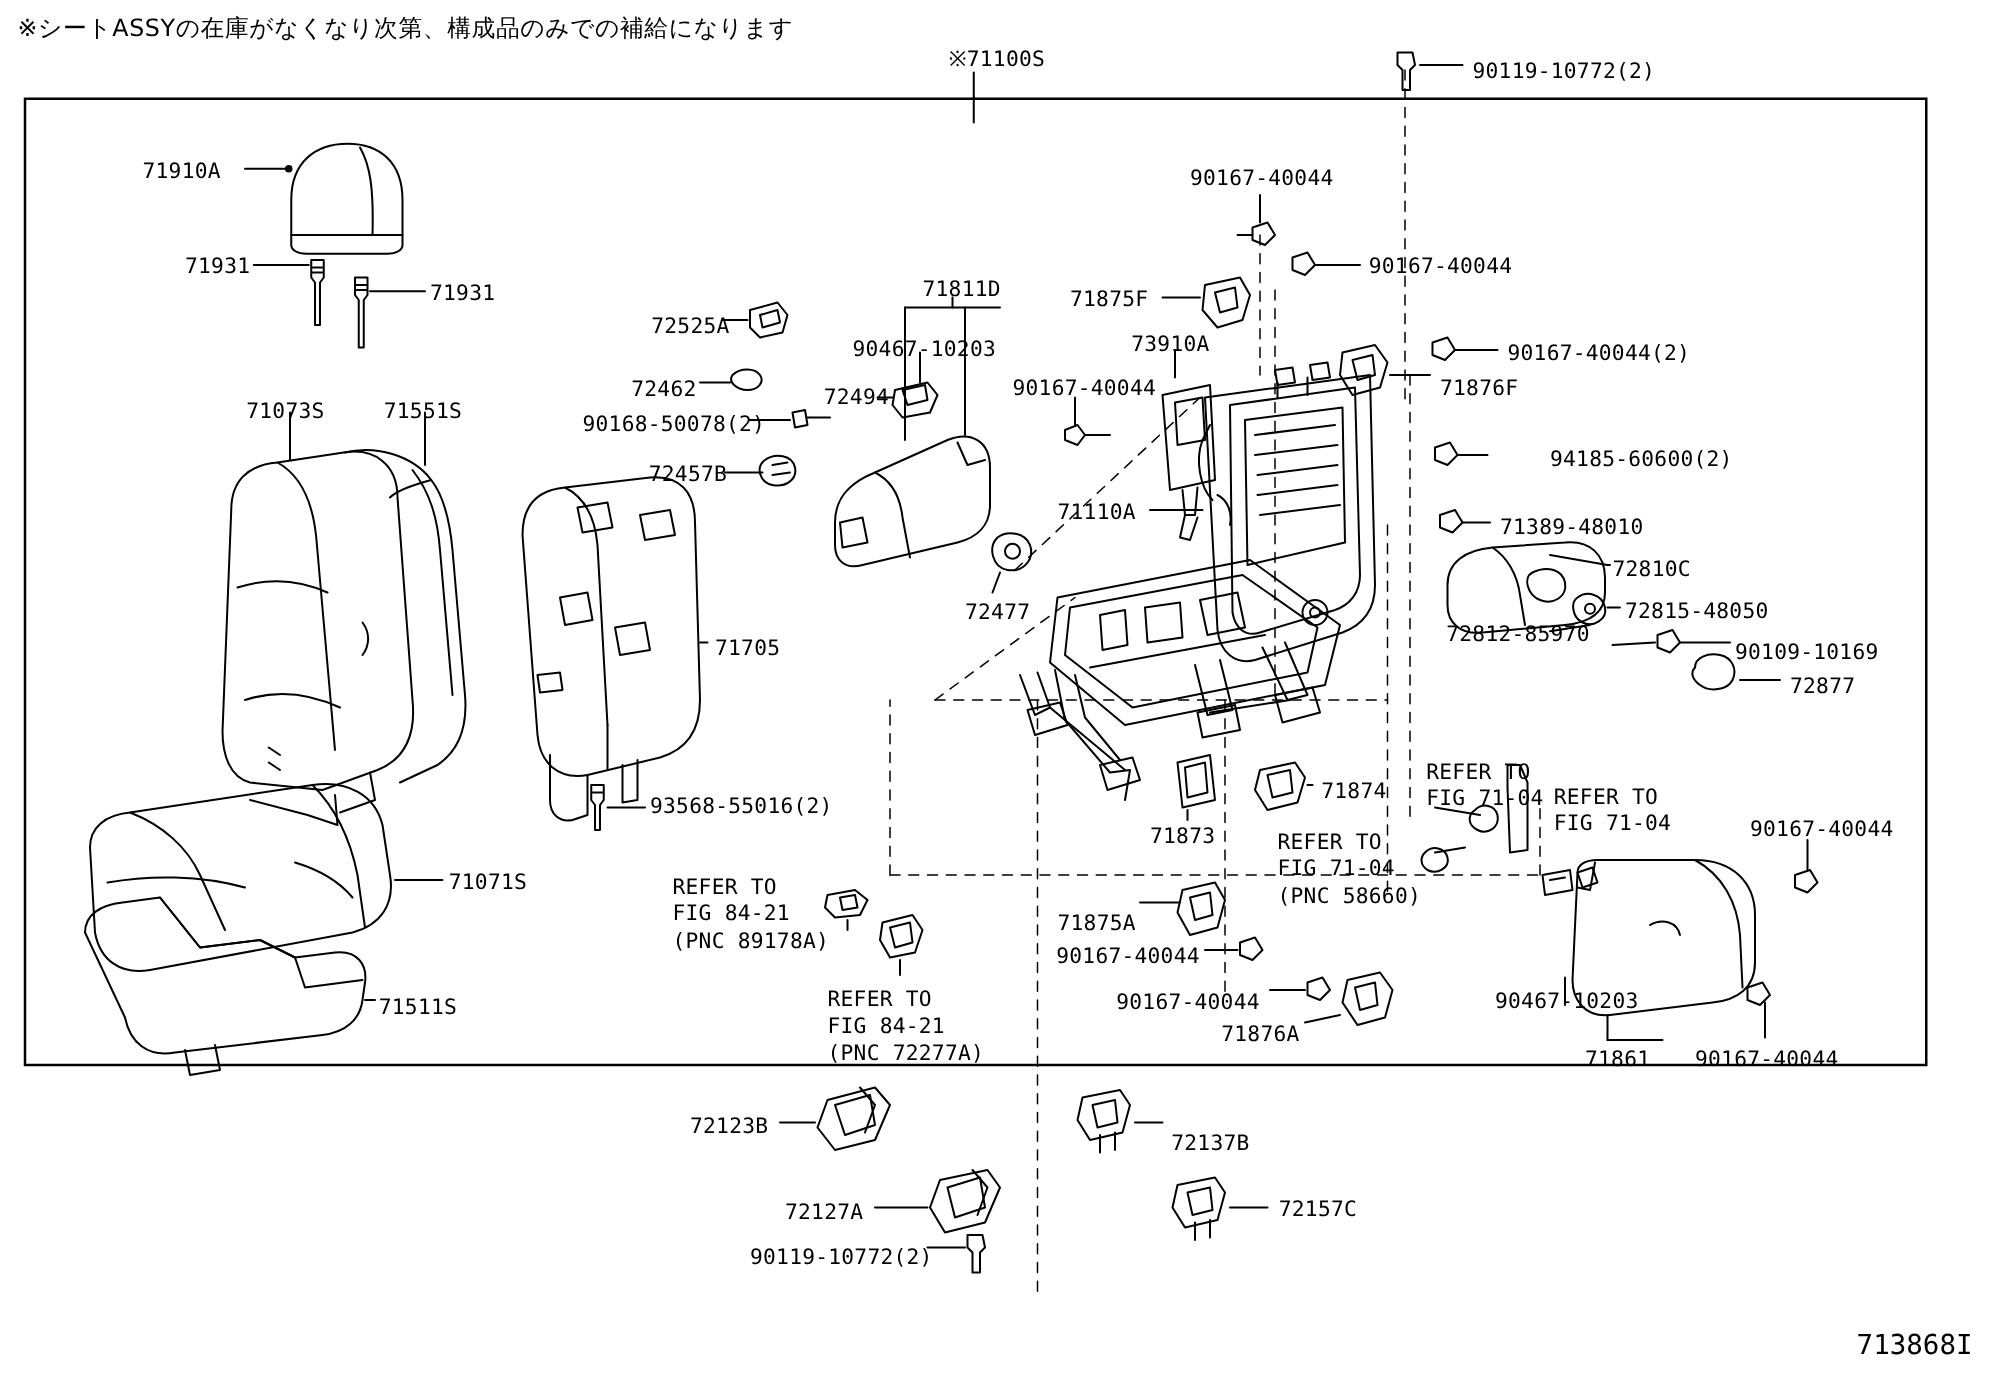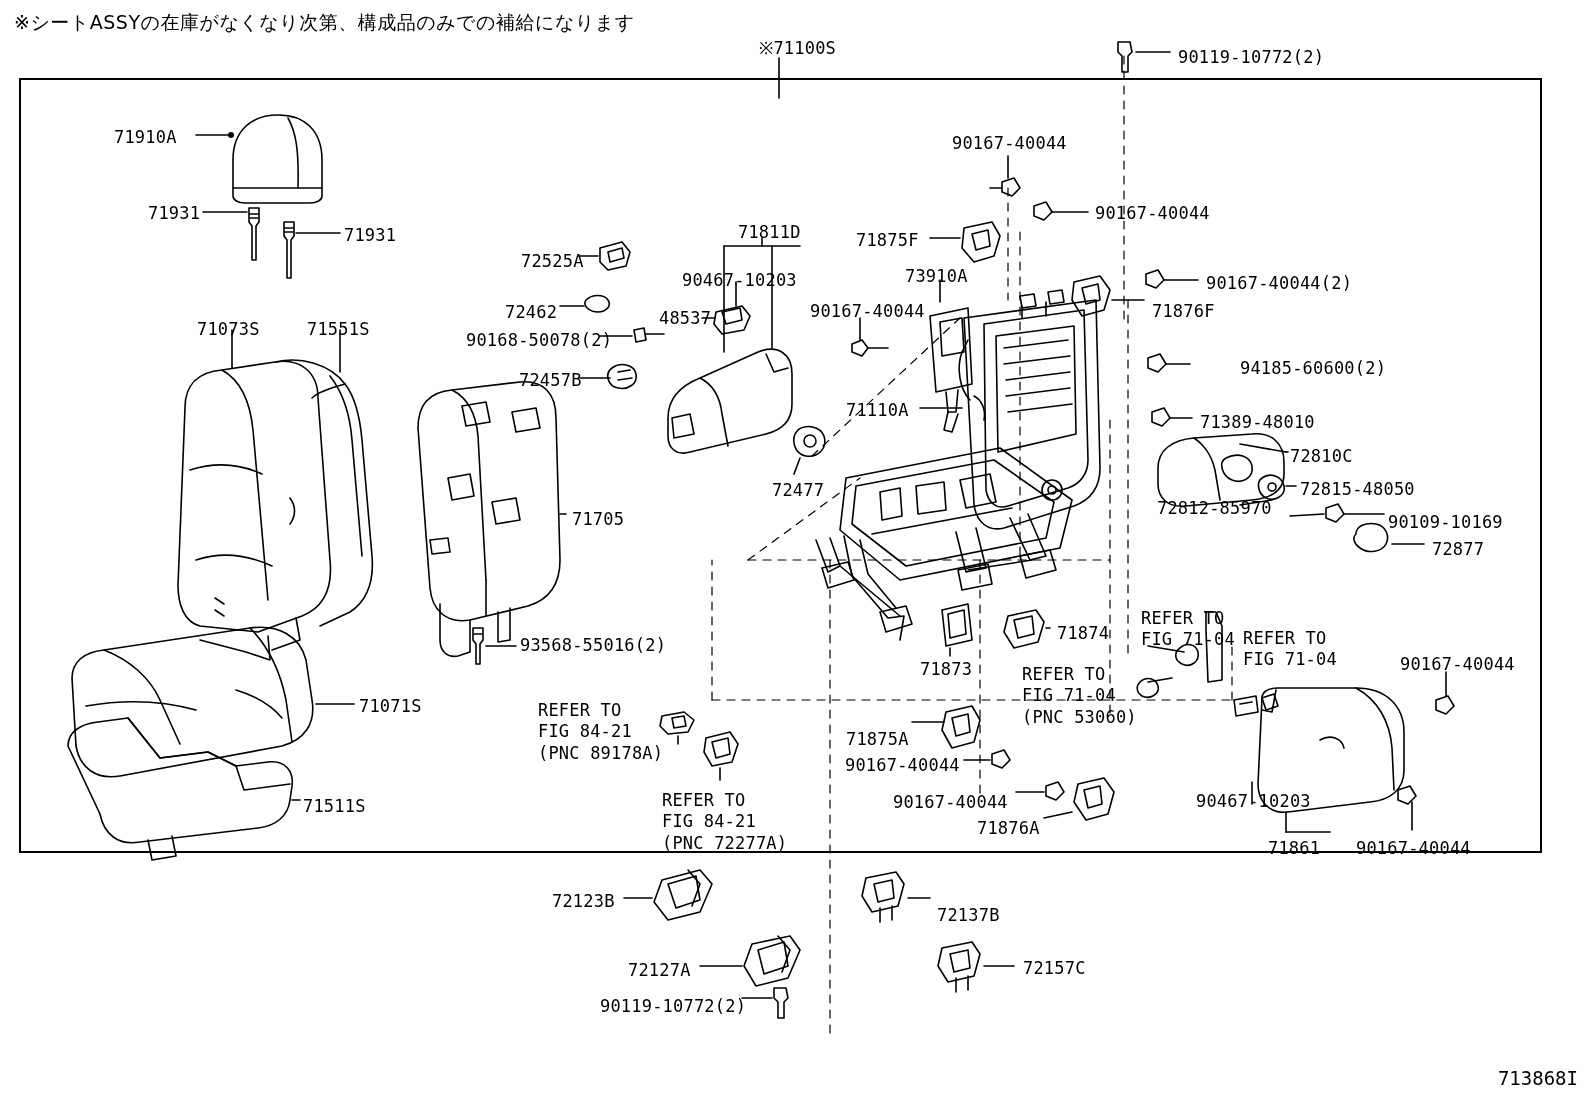--- a/index.html
+++ b/index.html
@@ -53,21 +53,21 @@
     top: 0;
     width: 1592px;
     height: 1099px;
     pointer-events: none;
   }
   .corner {
     position: absolute;
     right: 14px;
     bottom: 10px;
     font-family: "DejaVu Sans Mono", monospace;
-    font-size: 19px;
+    font-size: 22px;
   }
 </style>
 </head>
 <body>
 
 <div id="page">
 
   <div class="note jp" style="left:14px; top:10px;">※シートASSYの在庫がなくなり次第、構成品のみでの補給になります</div>
 
   <div class="lbl" style="left:759px; top:38px;">※71100S</div>
@@ -359,21 +359,21 @@
       <div class="lbl" style="left: 197px; top: 319px;">71073S</div>
       <div class="lbl" style="left: 307px; top: 319px;">71551S</div>
       <div class="lbl" style="left: 572px; top: 509px;">71705</div>
       <div class="lbl" style="left: 520px; top: 635px;">93568-55016(2)</div>
       <div class="lbl" style="left: 359px; top: 696px;">71071S</div>
       <div class="lbl" style="left: 303px; top: 796px;">71511S</div>
       <div class="lbl" style="left: 521px; top: 251px; text-align: center;">72525A</div>
       <div class="lbl" style="left: 505px; top: 302px;">72462</div>
       <div class="lbl" style="left: 466px; top: 330px;">90168-50078(2)</div>
       <div class="lbl" style="left: 519px; top: 370px;">72457B</div>
-      <div class="lbl" style="left: 659px; top: 308px;">48537</div>
+      <div class="lbl" style="left: 659px; top: 308px;">72494</div>
       <div class="lbl" style="left: 682px; top: 270px;">90467-10203</div>
       <div class="lbl" style="left: 738px; top: 222px;">71811D</div>
       <div class="lbl" style="left: 810px; top: 301px;">90167-40044</div>
       <div class="lbl" style="left: 772px; top: 480px;">72477</div>
       <div class="lbl" style="left: 856px; top: 230px;">71875F</div>
       <div class="lbl" style="left: 905px; top: 266px;">73910A</div>
       <div class="lbl" style="left: 952px; top: 133px;">90167-40044</div>
       <div class="lbl" style="left: 1178px; top: 47px;">90119-10772(2)</div>
       <div class="lbl" style="left: 1095px; top: 203px;">90167-40044</div>
       <div class="lbl" style="left: 1206px; top: 273px;">90167-40044(2)</div>
@@ -405,21 +405,21 @@
         <div>REFER TO</div>
         <div>FIG 71-04</div>
       </div>
       <div class="lbl" style="left: 1243px; top: 628px;">
         <div>REFER TO</div>
         <div>FIG 71-04</div>
       </div>
       <div class="lbl" style="left: 1022px; top: 664px;">
         <div>REFER TO</div>
         <div>FIG 71-04</div>
-        <div>(PNC 53060)</div>
+        <div>(PNC 58660)</div>
       </div>
       <div class="lbl" style="left: 538px; top: 700px;">
         <div>REFER TO</div>
         <div>FIG 84-21</div>
         <div>(PNC 89178A)</div>
       </div>
       <div class="lbl" style="left: 662px; top: 790px;">
         <div>REFER TO</div>
         <div>FIG 84-21</div>
         <div>(PNC 72277A)</div>

